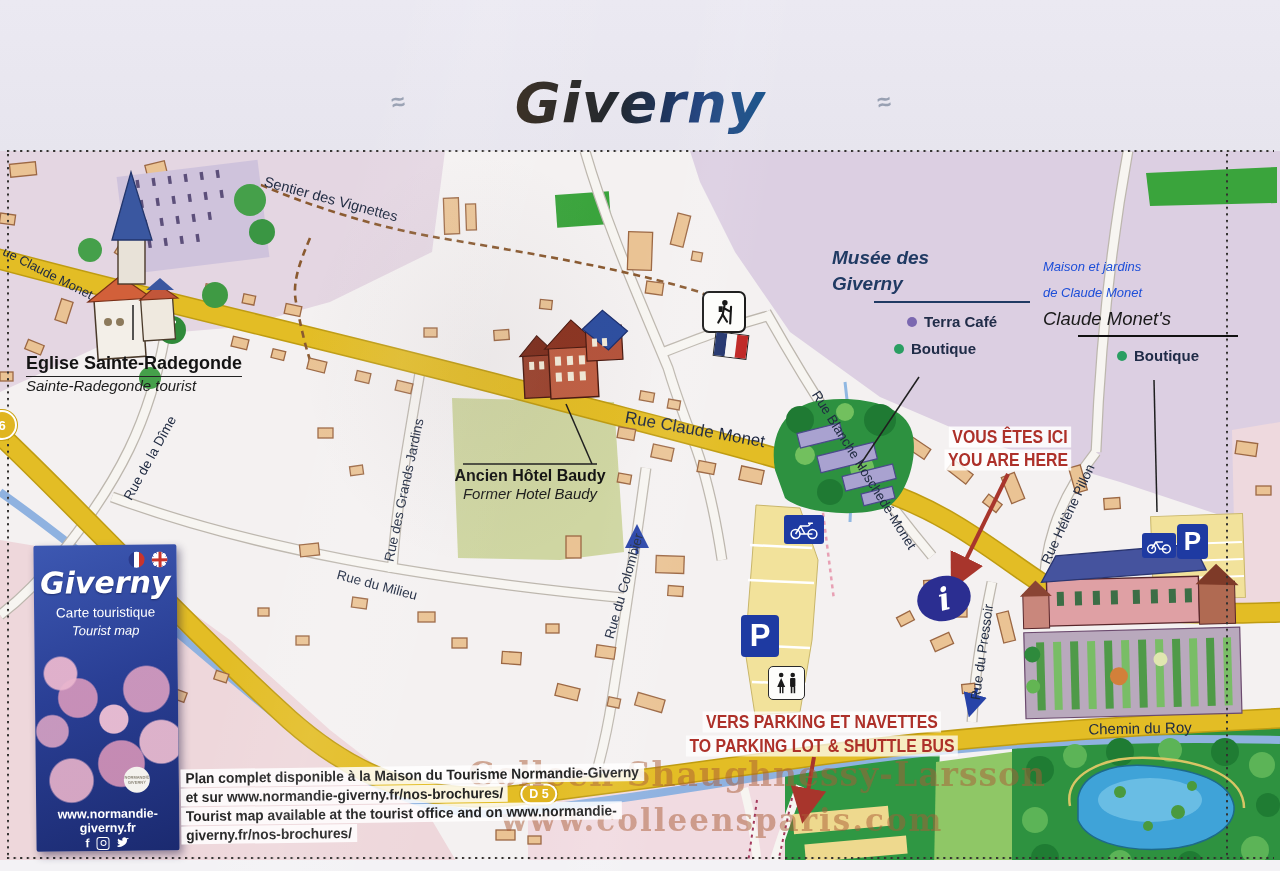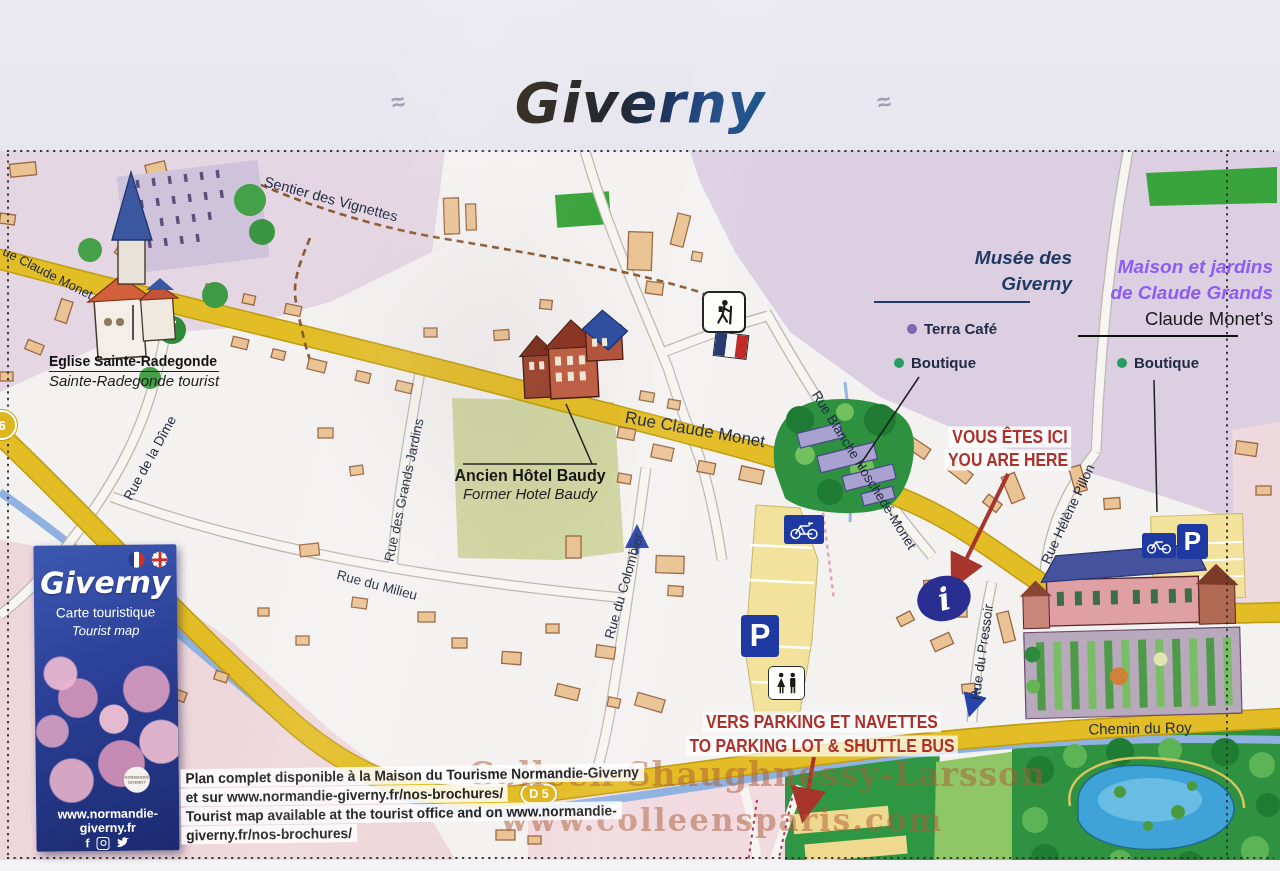--- a/index.html
+++ b/index.html
@@ -19,31 +19,31 @@
   .dots-h{position:absolute;height:4px;
           background-image:radial-gradient(circle at 2px 2px,#33312f 1.15px,transparent 1.5px);
           background-size:6.6px 4px;}
   .dots-v{position:absolute;width:4px;
           background-image:radial-gradient(circle at 2px 2px,#33312f 1.15px,transparent 1.5px);
           background-size:4px 6.6px;}
   
   .lbl{position:absolute;white-space:nowrap;transform:translate(-50%,-50%);}
   .street{font-size:13.5px;color:#202b42;}
   .road-big{font-size:17px;color:#1d2740;}
-  .lm-fr{font-weight:bold;color:#131313;font-size:14px;}
+  .lm-fr{font-weight:bold;color:#131313;font-size:18px;}
   .lm-en{font-style:italic;color:#1c1c1c;font-size:15px;}
   .redtxt{font-weight:bold;color:#ad3029;background:rgba(255,255,255,.85);
           padding:0 4px;font-size:18px;}
   
-  .infoblock{position:absolute;text-align:right;transform:translateX(-50%);}
+  .infoblock{position:absolute;text-align:left;transform:translateX(-50%);}
   .musee-line{font-weight:bold;font-style:italic;font-size:19px;color:#203a63;line-height:26px;}
-  .maison-fr{font-weight:bold;font-style:italic;font-size:19px;color:#8b5cf6;line-height:26px;}
-  .maison-en{font-size:18.5px;color:#1a1a1a;line-height:25px;}
+  .maison-fr{font-weight:normal;font-style:italic;font-size:13px;color:#1d4ed8;line-height:26px;}
+  .maison-en{font-style:italic;font-size:18.5px;color:#1a1a1a;line-height:25px;}
   .u-line{margin:4px auto 6px auto;}
-  .legend-row{display:flex;align-items:center;justify-content:center;gap:7px;margin-top:17px;}
+  .legend-row{display:flex;align-items:center;justify-content:center;gap:7px;margin-top:10px;}
   .legend-dot{width:10px;height:10px;border-radius:50%;display:inline-block;}
   .legend-txt{font-size:15px;font-weight:bold;color:#202c48;}
   
   .icon{position:absolute;display:flex;align-items:center;justify-content:center;}
   .p-sign{background:#1e3aa2;border-radius:4px;color:#fff;font-weight:bold;
           font-family:"Liberation Sans",sans-serif;}
   .info-oval{background:#2b2e91;border-radius:50%;color:#fff;
              font-family:"DejaVu Serif",serif;font-style:italic;font-weight:bold;}
   
   .footer{position:absolute;left:181px;top:766px;transform:rotate(-0.8deg);}
@@ -457,21 +457,21 @@
       <span class="legend-txt">Terra Café</span>
     </div>
     <div class="legend-row" style="justify-content:flex-start;margin-left:62px;">
       <span class="legend-dot" style="background:#2a9e62;"></span>
       <span class="legend-txt">Boutique</span>
     </div>
   </div>
 
   <div class="infoblock" style="left:1158px;top:254px;width:230px;">
     <div class="maison-fr">Maison et jardins</div>
-    <div class="maison-fr">de Claude Grands</div>
+    <div class="maison-fr">de Claude Monet</div>
     <div class="maison-en">Claude Monet's</div>
     <div class="u-line" style="width:160px;border-top:2.5px solid #111;"></div>
     <div class="legend-row">
       <span class="legend-dot" style="background:#2a9e62;"></span>
       <span class="legend-txt">Boutique</span>
     </div>
   </div>
 
   <div class="lbl redtxt" style="left:1010px;top:437px;transform:translate(-50%,-50%) scaleX(.88);">VOUS ÊTES ICI</div>
   <div class="lbl redtxt" style="left:1008px;top:460px;transform:translate(-50%,-50%) scaleX(.88);">YOU ARE HERE</div>

